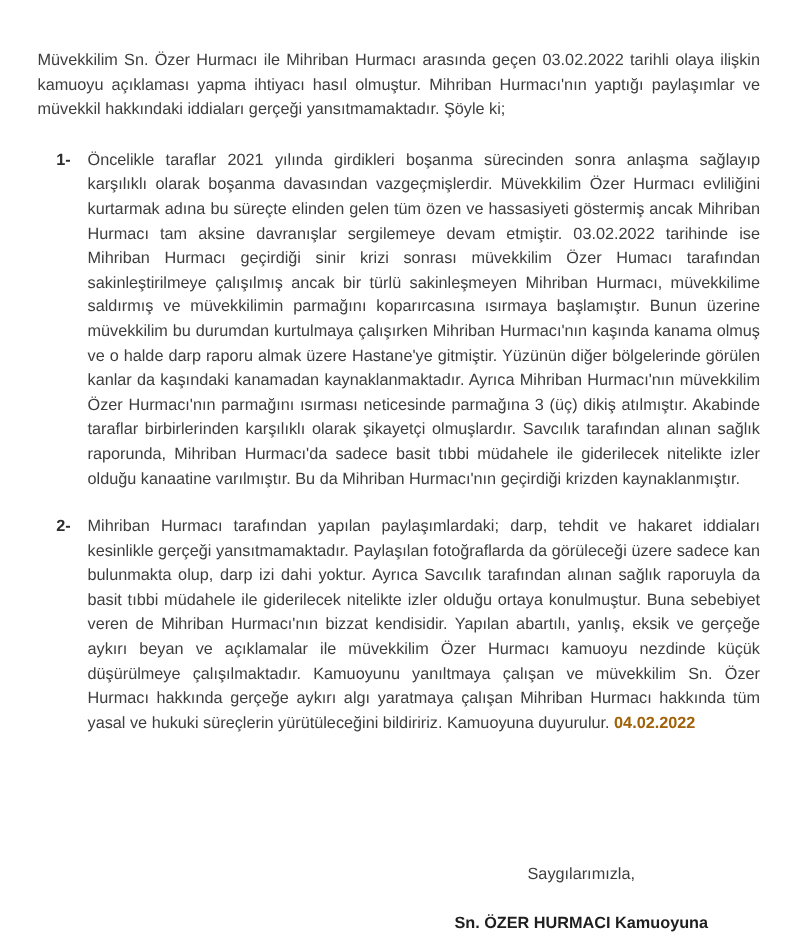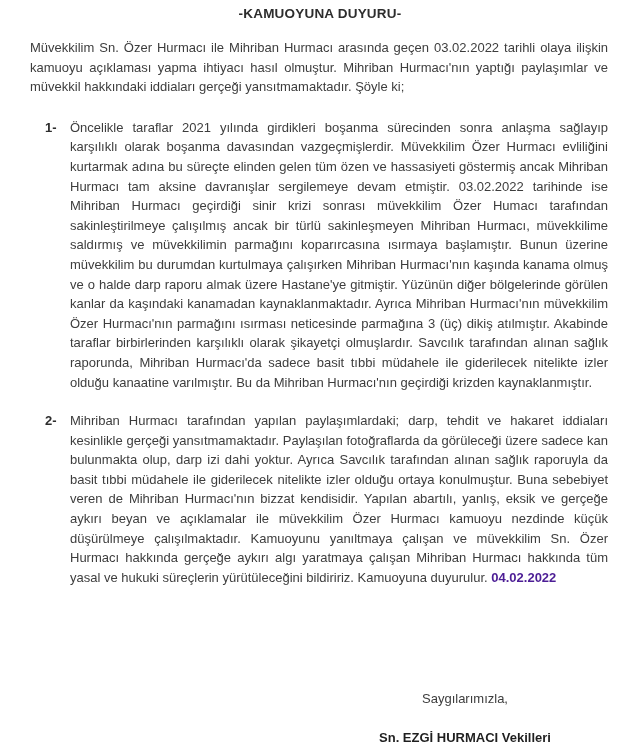--- a/index.html
+++ b/index.html
@@ -87,21 +87,21 @@
     color: #2d2d2d;
     white-space: nowrap;
   }
 
   .num-text {
     display: block;
   }
 
   .inline-bold {
     font-weight: bold;
-    color: #4c1d95;
+    color: #a16207;
   }
 
   
   .signature-block {
     position: absolute;
     left: 300px;
     top: 651px;
     width: 330px;
     text-align: center;
     margin-top: 38px;
@@ -127,21 +127,20 @@
     line-height: 19px;
     font-weight: bold;
     color: #1f1f1f;
   }
 </style>
 </head>
 <body>
 
 <div class="page">
 
-  <div class="doc-title">-KAMUOYUNA DUYURU-</div>
 
   <div class="body-block">
 
     <p class="intro-para">Müvekkilim Sn. Özer Hurmacı ile Mihriban Hurmacı arasında geçen 03.02.2022 tarihli olaya ilişkin kamuoyu açıklaması yapma ihtiyacı hasıl olmuştur. Mihriban Hurmacı'nın yaptığı paylaşımlar ve müvekkil hakkındaki iddiaları gerçeği yansıtmamaktadır. Şöyle ki;</p>
 
     <ol class="num-list">
 
       <li class="num-item" id="item-1">
         <span class="num-marker">1-</span>
         <span class="num-text">Öncelikle taraflar 2021 yılında girdikleri boşanma sürecinden sonra anlaşma sağlayıp karşılıklı olarak boşanma davasından vazgeçmişlerdir. Müvekkilim Özer Hurmacı evliliğini kurtarmak adına bu süreçte elinden gelen tüm özen ve hassasiyeti göstermiş ancak Mihriban Hurmacı tam aksine davranışlar sergilemeye devam etmiştir. 03.02.2022 tarihinde ise Mihriban Hurmacı geçirdiği sinir krizi sonrası müvekkilim Özer Humacı tarafından sakinleştirilmeye çalışılmış ancak bir türlü sakinleşmeyen Mihriban Hurmacı, müvekkilime saldırmış ve müvekkilimin parmağını koparırcasına ısırmaya başlamıştır. Bunun üzerine müvekkilim bu durumdan kurtulmaya çalışırken Mihriban Hurmacı'nın kaşında kanama olmuş ve o halde darp raporu almak üzere Hastane'ye gitmiştir. Yüzünün diğer bölgelerinde görülen kanlar da kaşındaki kanamadan kaynaklanmaktadır. Ayrıca Mihriban Hurmacı'nın müvekkilim Özer Hurmacı'nın parmağını ısırması neticesinde parmağına 3 (üç) dikiş atılmıştır. Akabinde taraflar birbirlerinden karşılıklı olarak şikayetçi olmuşlardır. Savcılık tarafından alınan sağlık raporunda, Mihriban Hurmacı'da sadece basit tıbbi müdahele ile giderilecek nitelikte izler olduğu kanaatine varılmıştır. Bu da Mihriban Hurmacı'nın geçirdiği krizden kaynaklanmıştır.</span>
@@ -150,17 +149,17 @@
       <li class="num-item" id="item-2">
         <span class="num-marker">2-</span>
         <span class="num-text"><span>Mihriban Hurmacı tarafından yapılan paylaşımlardaki; darp, tehdit ve hakaret iddiaları kesinlikle gerçeği yansıtmamaktadır. Paylaşılan fotoğraflarda da görüleceği üzere sadece kan bulunmakta olup, darp izi dahi yoktur. Ayrıca Savcılık tarafından alınan sağlık raporuyla da basit tıbbi müdahele ile giderilecek nitelikte izler olduğu ortaya konulmuştur. Buna sebebiyet veren de Mihriban Hurmacı'nın bizzat kendisidir. Yapılan abartılı, yanlış, eksik ve gerçeğe aykırı beyan ve açıklamalar ile müvekkilim Özer Hurmacı kamuoyu nezdinde küçük düşürülmeye çalışılmaktadır. Kamuoyunu yanıltmaya çalışan ve müvekkilim Sn. Özer Hurmacı hakkında gerçeğe aykırı algı yaratmaya çalışan Mihriban Hurmacı hakkında tüm yasal ve hukuki süreçlerin yürütüleceğini bildiririz. Kamuoyuna duyurulur. </span><span class="inline-bold">04.02.2022</span></span>
       </li>
 
     </ol>
   </div>
 
   <div class="signature-block">
     <div class="sig-closing">Saygılarımızla,</div>
-    <div class="sig-name">Sn. EZGİ HURMACI Vekilleri</div>
+    <div class="sig-name">Sn. ÖZER HURMACI Kamuoyuna</div>
     <div class="sig-lawyers">Av. Esennur EZGİ &amp; Av. Selim ERBAĞCI</div>
   </div>
 
 </div>
 
 </body></html>

